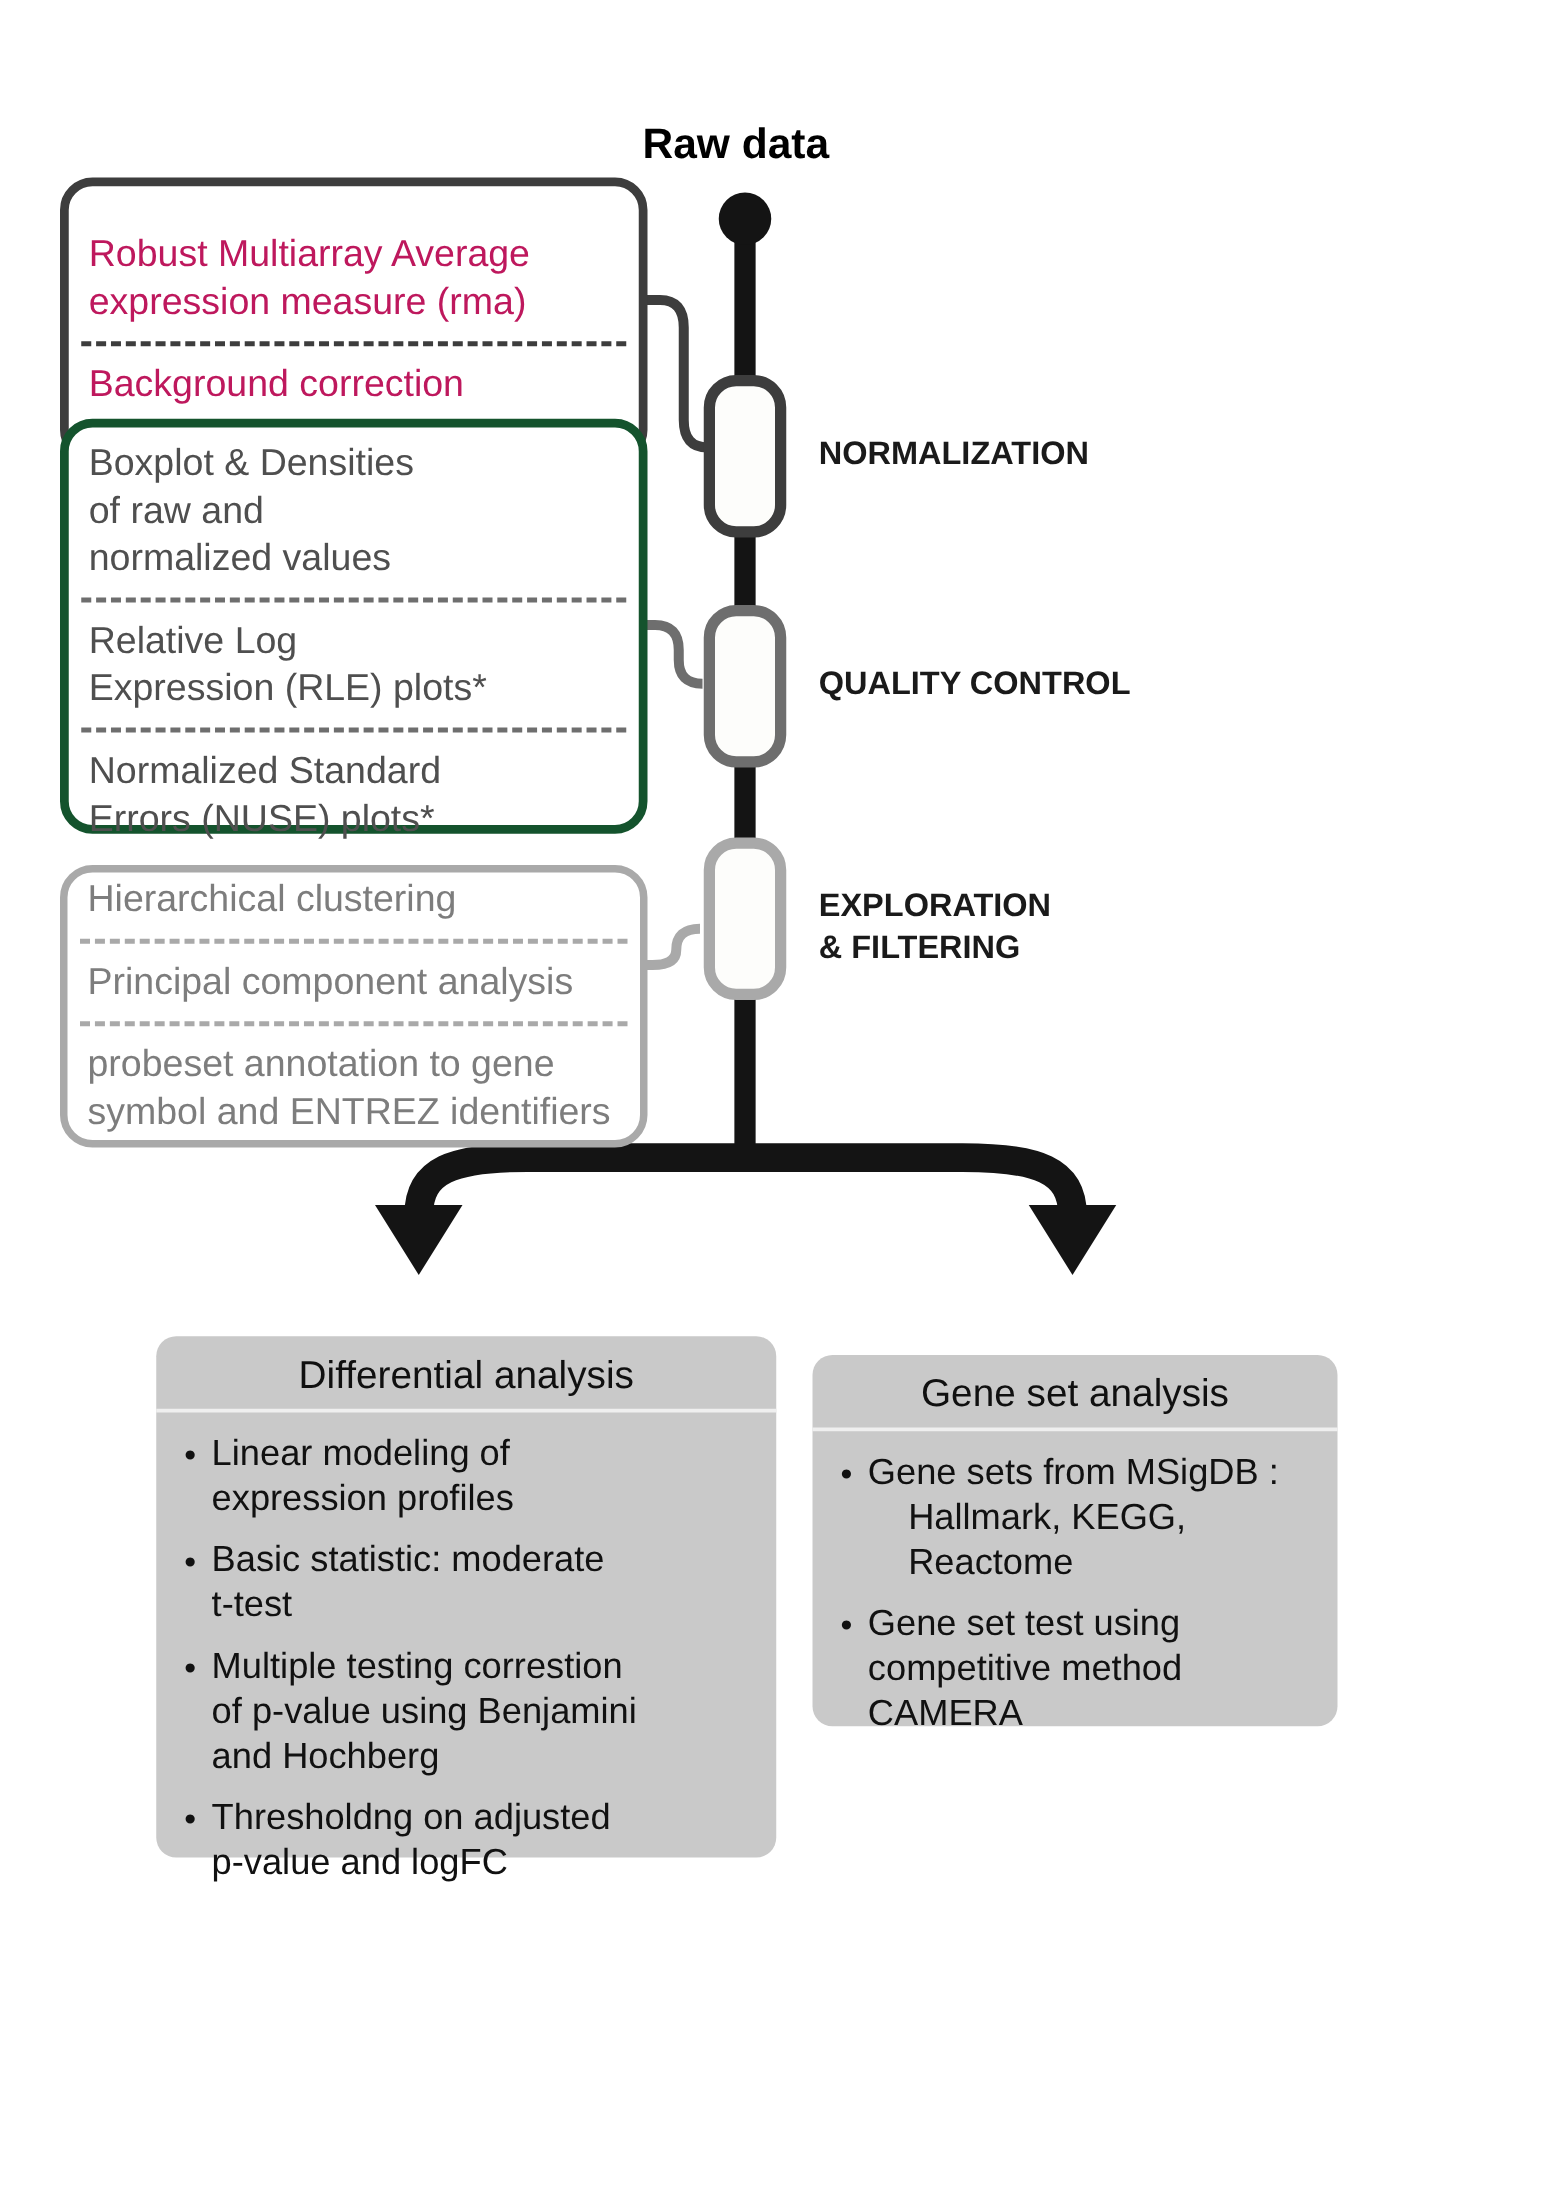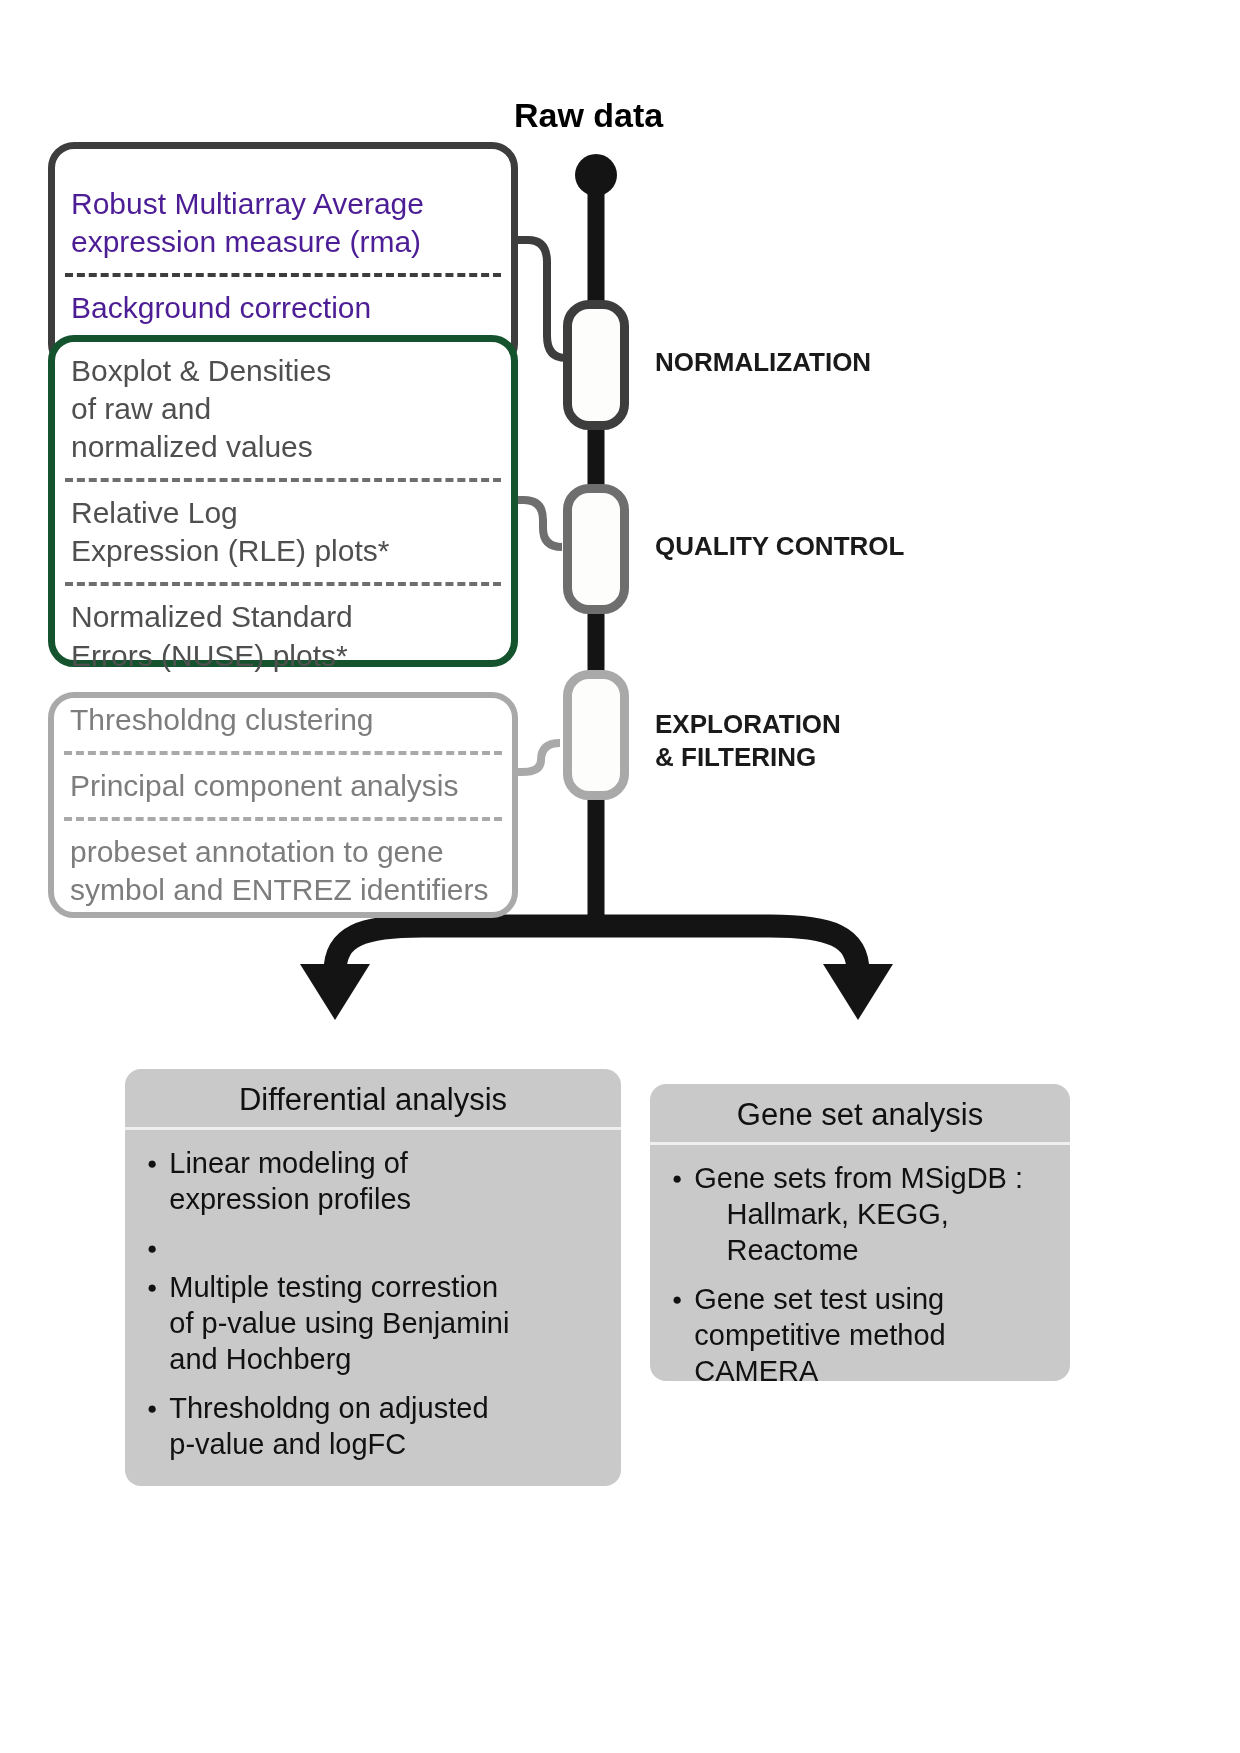--- a/index.html
+++ b/index.html
@@ -17,21 +17,21 @@
     position:absolute;top:76px;left:514px;
     font-size:34px;font-weight:bold;color:#000;
   }
 
   
   .box{
     position:absolute;left:48px;width:470px;box-sizing:border-box;
     background:#ffffff;border-radius:26px;
     display:flex;flex-direction:column;justify-content:center;
   }
-  .box1{top:122px;height:228px;border:7px solid #3d3d3d;color:#4c1d95;}
+  .box1{top:122px;height:228px;border:7px solid #3d3d3d;color:#be185d;}
   .box2{top:315px;height:332px;border:7px solid #14532d;color:#4f4f4f;justify-content:space-between;}
   .box3{top:672px;height:226px;border:6px solid #a9a9a9;color:#7d7d7d;}
   .step{
     font-size:30px;line-height:1.27;
     padding:10px 16px;white-space:pre-line;
   }
   .divider{border-top:4px dashed;margin:2px 10px;}
   .box1 .divider{border-color:#3d3d3d;}
   .box2 .divider{border-color:#6e6e6e;}
   .box3 .divider{border-color:#a9a9a9;}
@@ -109,21 +109,21 @@
 normalized values</div>
     <div class="divider"></div>
     <div class="step">Relative Log
 Expression (RLE) plots*</div>
     <div class="divider"></div>
     <div class="step">Normalized Standard
 Errors (NUSE) plots*</div>
   </div>
 
   <div class="box box3">
-    <div class="step">Thresholdng clustering</div>
+    <div class="step">Hierarchical clustering</div>
     <div class="divider"></div>
     <div class="step">Principal component analysis</div>
     <div class="divider"></div>
     <div class="step">probeset annotation to gene
 symbol and ENTREZ identifiers</div>
   </div>
 
   <div class="pill pill1"></div>
   <div class="pill pill2"></div>
   <div class="pill pill3"></div>
@@ -136,20 +136,22 @@
   <div class="branch-box branch-left">
     <div class="branch-title">Differential analysis</div>
     <ul class="bullet-list">
       <li class="bullet-item">
         <span class="bullet-dot">●</span>
         <span class="bullet-text">Linear modeling of
 expression profiles</span>
       </li>
       <li class="bullet-item">
         <span class="bullet-dot">●</span>
+        <span class="bullet-text">Basic statistic: moderate
+t-test</span>
       </li>
       <li class="bullet-item">
         <span class="bullet-dot">●</span>
         <span class="bullet-text">Multiple testing correstion
 of p-value using Benjamini
 and Hochberg</span>
       </li>
       <li class="bullet-item">
         <span class="bullet-dot">●</span>
         <span class="bullet-text">Thresholdng on adjusted

